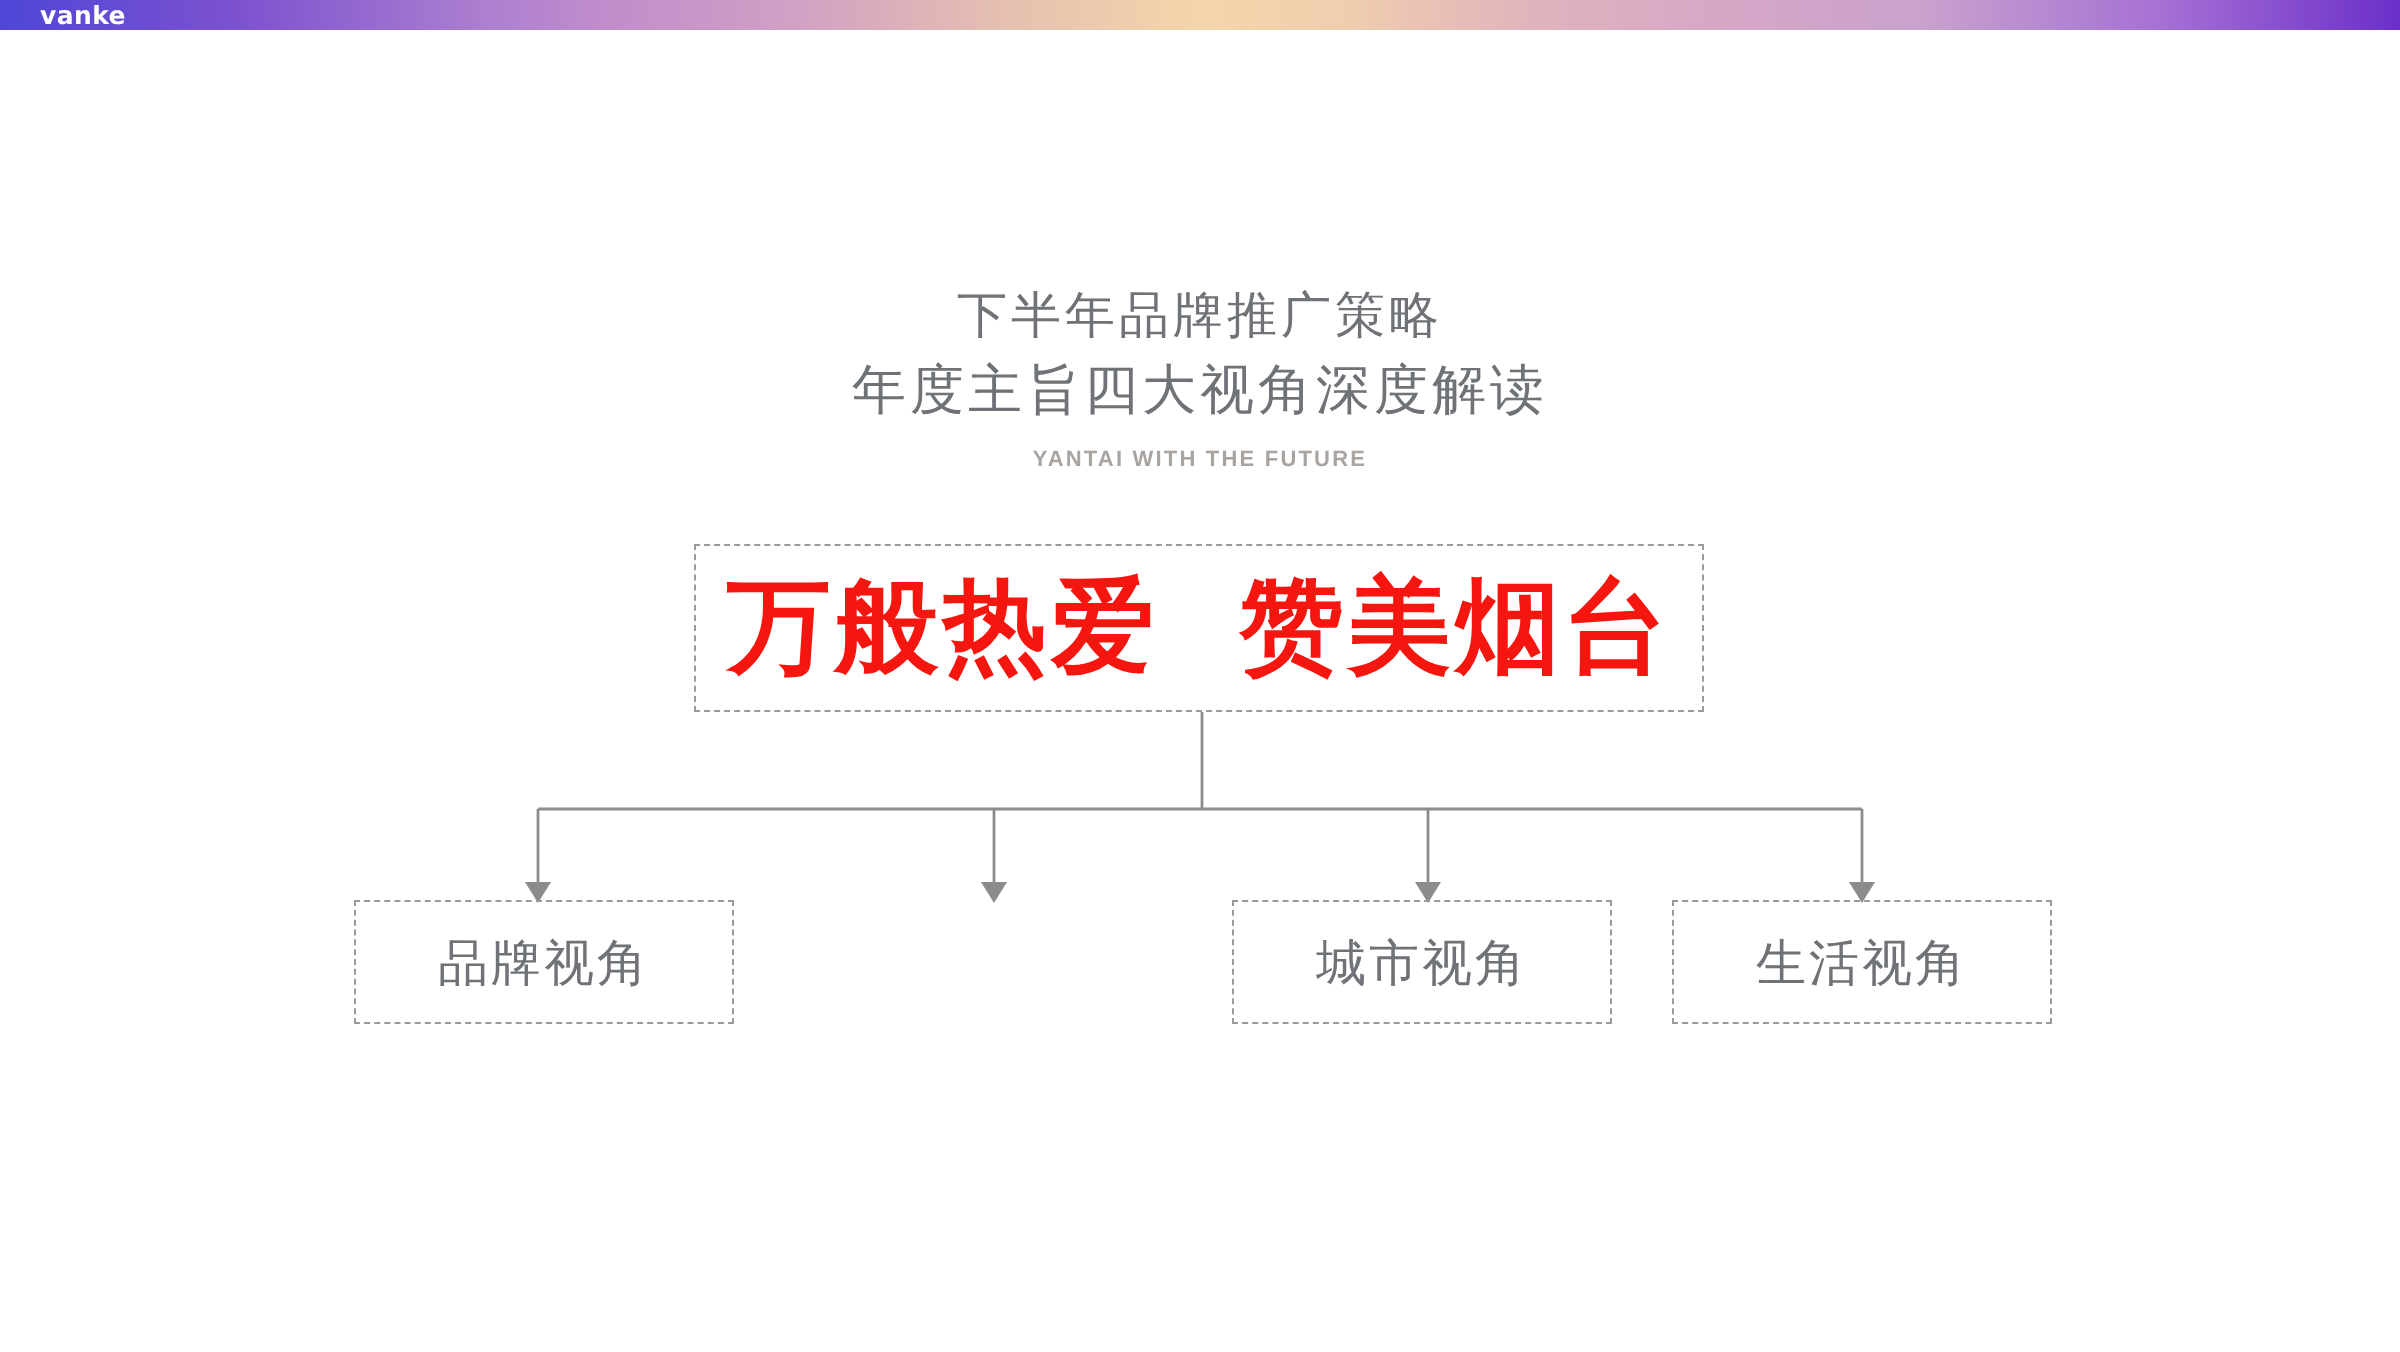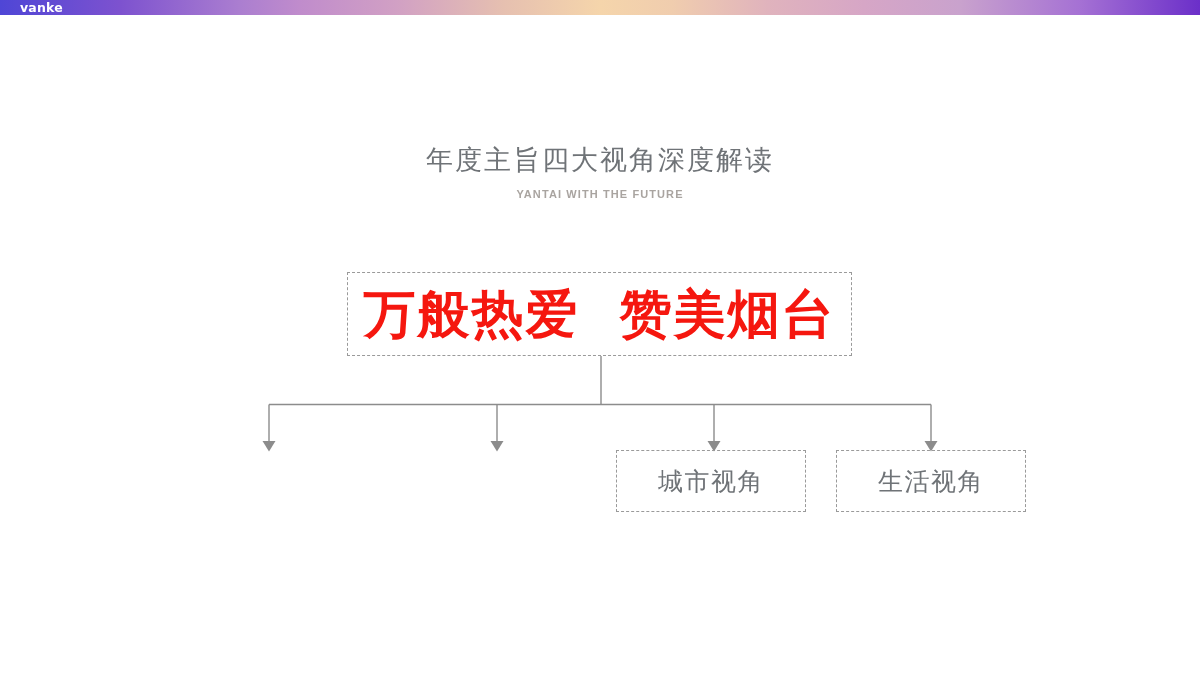--- a/index.html
+++ b/index.html
@@ -153,20 +153,21 @@
 </style>
 </head>
 <body>
 
 <div id="slide">
 
   <div id="top-bar"></div>
   <div id="brand-logo">vanke</div>
 
   <div id="heading-block">
+    <div class="head-line" id="title-line-1">下半年品牌推广策略</div>
     <div class="head-line" id="title-line-2">年度主旨四大视角深度解读</div>
     <div id="subtitle-en">YANTAI WITH THE FUTURE</div>
   </div>
 
   <svg id="connectors" viewBox="0 0 1200 676" xmlns="http://www.w3.org/2000/svg">
     <g stroke="#8c8c8c" stroke-width="1.4" fill="none">
 
       <line x1="601" y1="356" x2="601" y2="404.5"></line>
 
       <line x1="269" y1="404.5" x2="931" y2="404.5"></line>
@@ -181,20 +182,23 @@
       <polygon points="490.5,441 503.5,441 497,451.5"></polygon>
       <polygon points="707.5,441 720.5,441 714,451.5"></polygon>
       <polygon points="924.5,441 937.5,441 931,451.5"></polygon>
     </g>
   </svg>
 
   <div id="main-box">
     <span id="main-slogan">万般热爱  赞美烟台</span>
   </div>
 
+  <div class="persp-box" id="persp-box-0">
+    <span class="persp-label">品牌视角</span>
+  </div>
 
 
   <div class="persp-box" id="persp-box-2">
     <span class="persp-label">城市视角</span>
   </div>
 
   <div class="persp-box" id="persp-box-3">
     <span class="persp-label">生活视角</span>
   </div>
 

